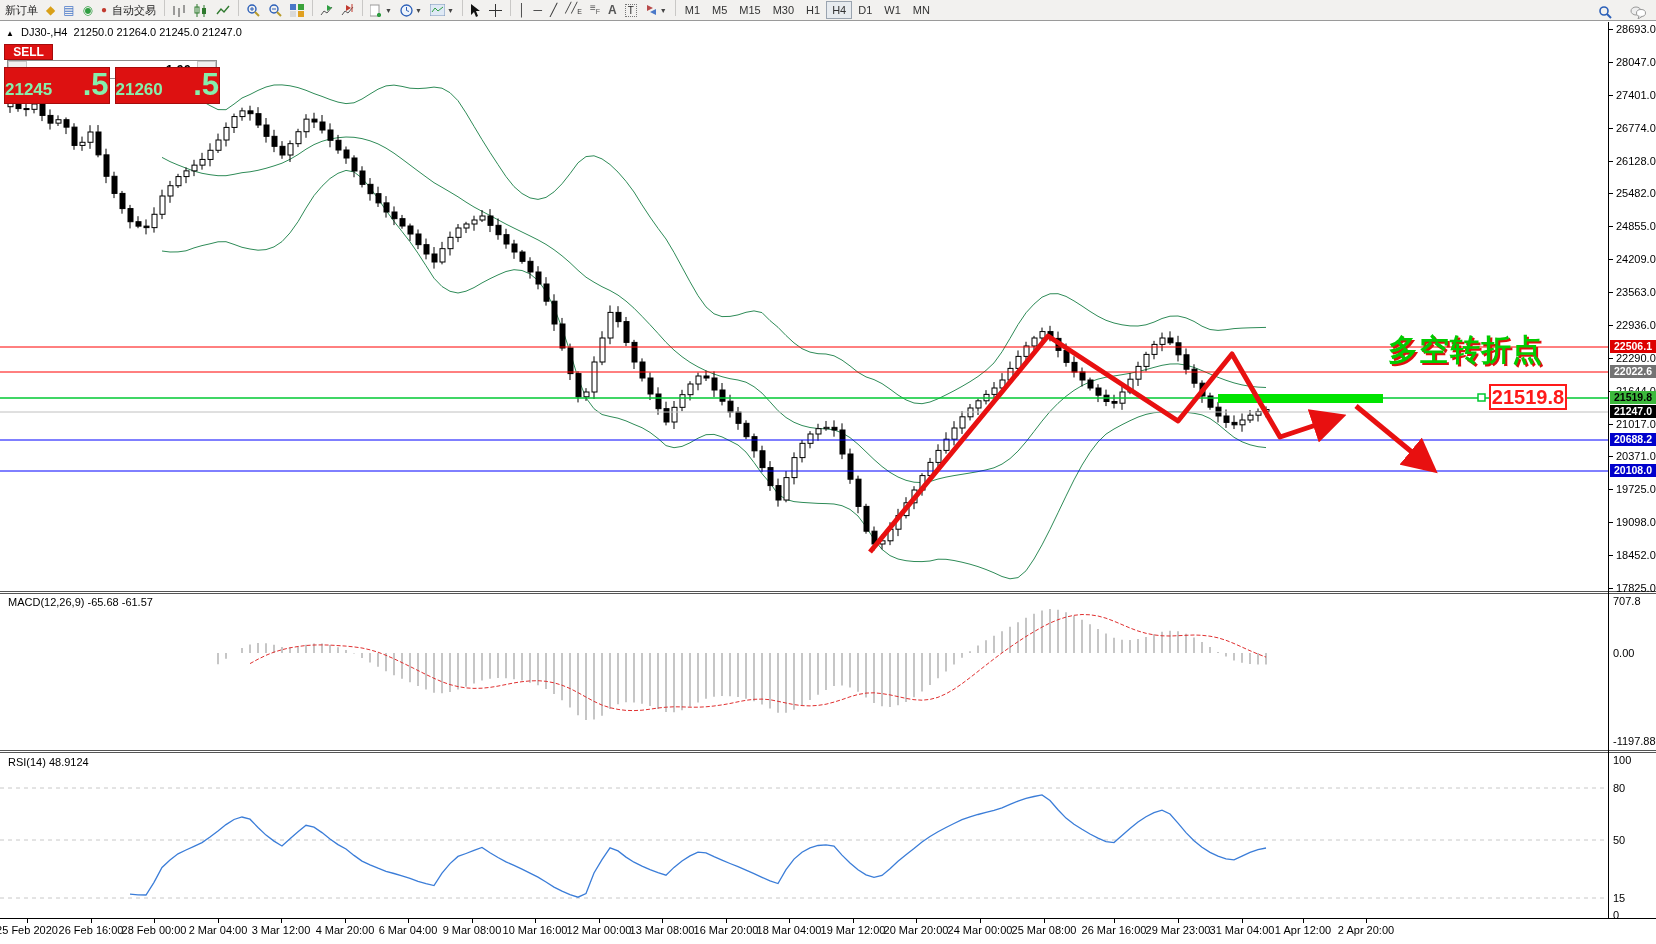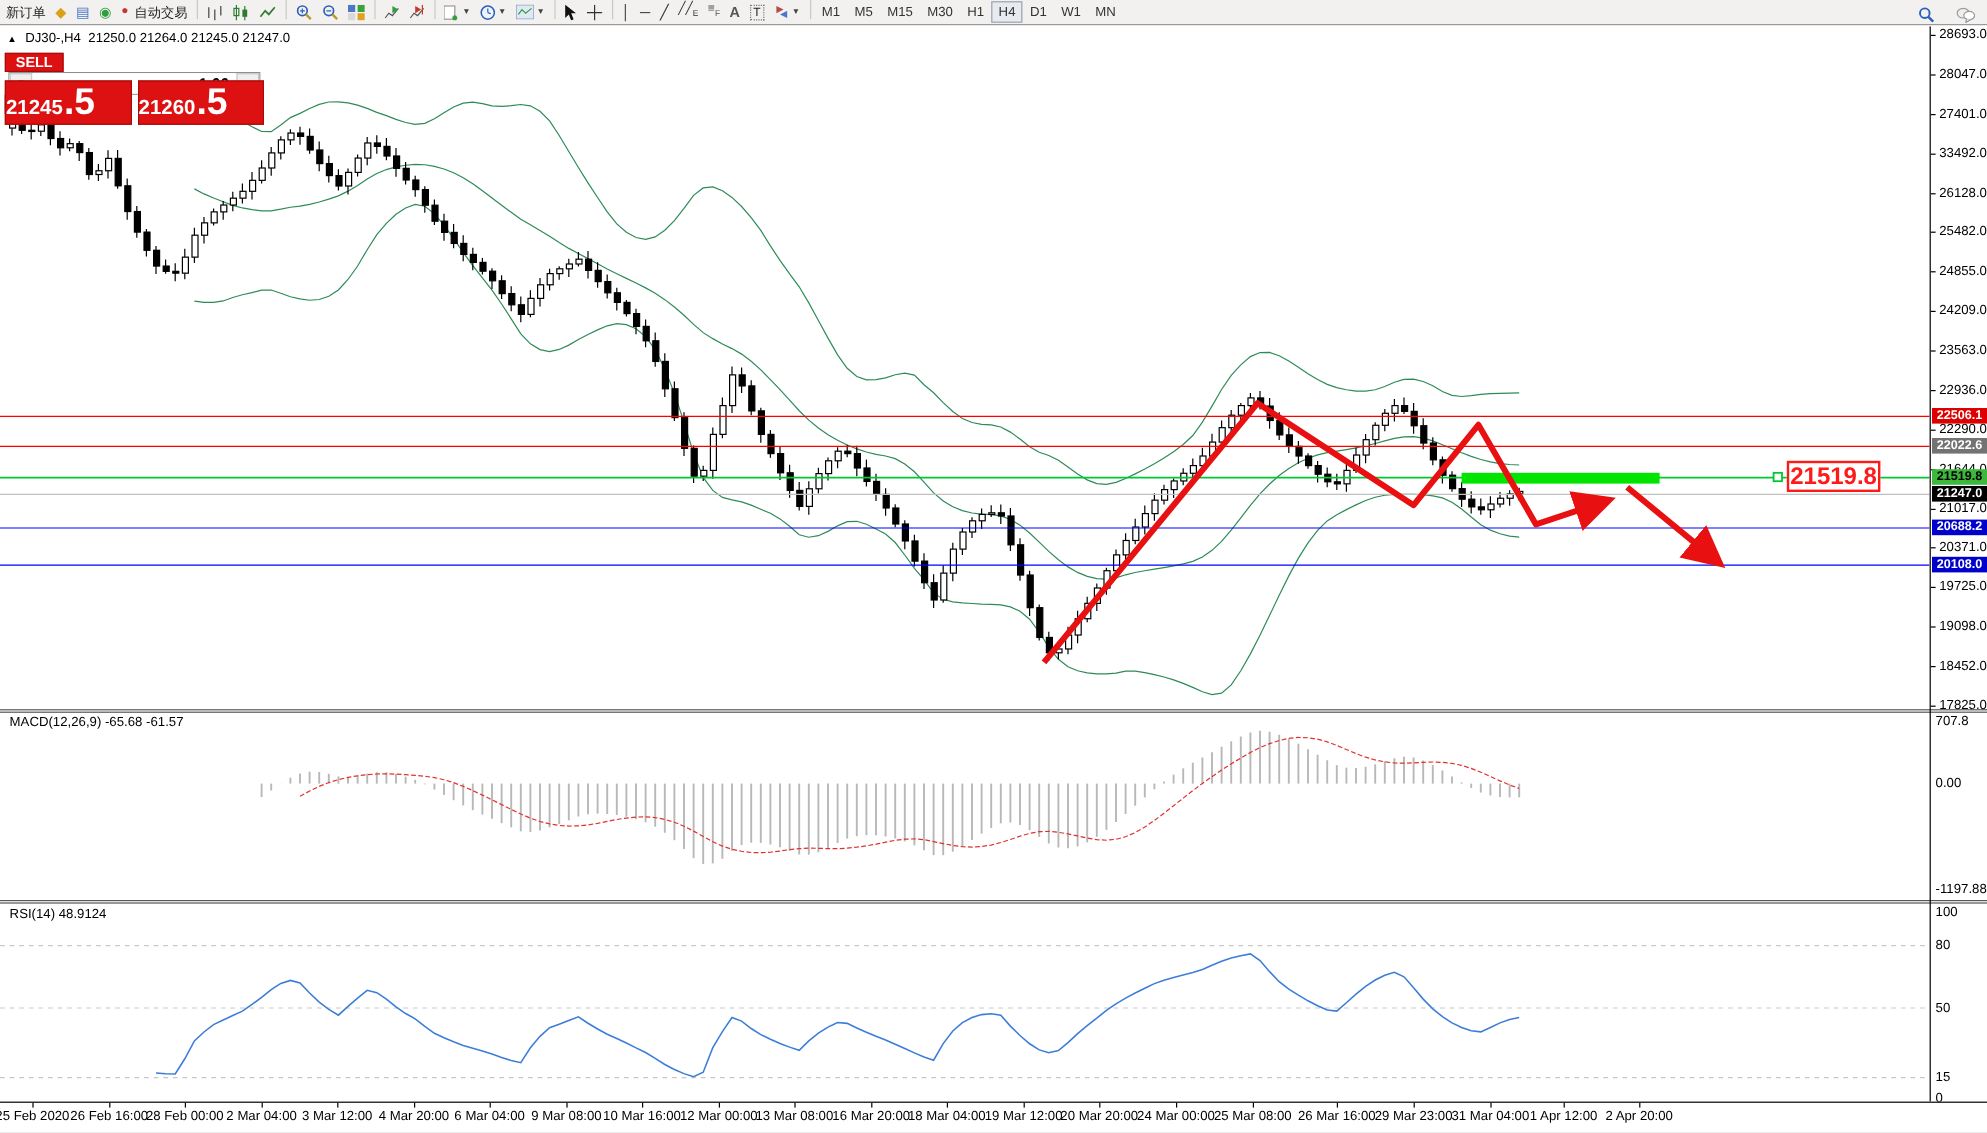--- a/index.html
+++ b/index.html
@@ -35,22 +35,22 @@
   #trade-panel{position:absolute;left:4px;top:44px;width:216px;z-index:6;font-weight:bold;}
   #tp-row1{display:flex;height:22px;flex-direction:column;}
   .tp-btn{background:#dd1111;color:#fff;font-size:12px;display:flex;align-items:center;justify-content:center;
           width:49px;border:1px solid #a50c0c;box-sizing:border-box;cursor:pointer;}
   #tp-spin{flex:1;margin:0 3px;display:flex;border:1px solid #8e8e8e;background:#fff;box-sizing:border-box;}
   .spin-btn{width:17px;background:#f0efee;border:1px solid #c5c5c5;color:#35589d;font-size:8px;
             display:flex;align-items:center;justify-content:center;cursor:pointer;}
   #tp-vol{flex:1;border:0;outline:0;text-align:right;font-size:13px;font-weight:bold;padding-right:6px;width:50px;
           font-family:"Liberation Sans",sans-serif;}
   #tp-row2{display:flex;margin-top:1px;height:37px;gap:5px;}
-  .tp-price{flex:1;background:#dd1111;color:#ffffff;border:1px solid #a50c0c;display:flex;align-items:baseline;
-            justify-content:flex-start;cursor:pointer;}
+  .tp-price{flex:1;background:#dd1111;color:#86efac;border:1px solid #a50c0c;display:flex;align-items:baseline;
+            justify-content:space-between;cursor:pointer;}
   .tp-price .main{font-size:17px;line-height:34px;}
   .tp-price .big{font-size:31px;line-height:34px;margin-left:1px;}
   
   #annotation{position:absolute;left:1388px;top:330px;font-size:30px;font-weight:bold;color:#00cc00;
               letter-spacing:1px;text-shadow:2px 2px 0 #e01010;z-index:4;white-space:nowrap;}
   #pivot-box{position:absolute;left:1489px;top:384px;width:78px;height:26px;background:#fff;border:2px solid #ff1a1a;
              box-sizing:border-box;color:#ff1a1a;font-size:20px;font-weight:bold;text-align:center;line-height:22px;z-index:4;}
   .ind-label{position:absolute;left:8px;font-size:11px;color:#000;z-index:3;}
   svg.panel{position:absolute;left:0;}
 </style>
@@ -783,37 +783,38 @@
       <line x1="1266" y1="653" x2="1266" y2="664.4398620259011" stroke="#b8b8b8" stroke-width="1.6"></line>
       <polyline points="250,663.6 258,659.2 266,655.3 274,652.1 282,649.7 290,647.8 298,646.5 306,645.5 314,645.0 322,644.9 330,645.1 338,645.6 346,646.1 354,646.9 362,648.0 370,649.8 378,652.2 386,655.3 394,658.8 402,662.6 410,666.5 418,670.5 426,674.5 434,678.3 442,681.8 450,684.6 458,686.6 466,687.9 474,688.4 482,688.2 490,687.4 498,686.1 506,684.5 514,682.9 522,681.7 530,680.9 538,680.7 546,681.3 554,682.8 562,685.2 570,688.5 578,692.6 586,697.1 594,701.4 602,705.1 610,707.7 618,709.4 626,710.4 634,710.6 642,710.2 650,709.2 658,708.0 666,707.2 674,706.8 682,706.9 690,707.2 698,707.2 706,706.8 714,706.0 722,704.9 730,703.5 738,701.8 746,700.3 754,699.3 762,699.1 770,699.7 778,701.3 786,703.0 794,704.6 802,705.6 810,705.9 818,705.4 826,704.2 834,702.1 842,699.6 850,696.8 858,694.5 866,693.1 874,692.8 882,693.6 890,694.9 898,696.6 906,698.4 914,699.7 922,700.2 930,699.4 938,697.3 946,693.8 954,689.2 962,683.7 970,677.7 978,671.4 986,665.1 994,658.9 1002,652.9 1010,647.2 1018,641.7 1026,636.5 1034,631.7 1042,627.1 1050,623.0 1058,619.7 1066,617.1 1074,615.3 1082,614.5 1090,614.8 1098,616.0 1106,618.2 1114,621.2 1122,624.6 1130,628.0 1138,631.0 1146,633.3 1154,634.9 1162,635.8 1170,636.0 1178,635.7 1186,635.3 1194,635.0 1202,635.3 1210,636.2 1218,637.8 1226,640.3 1234,643.5 1242,647.1 1250,650.7 1258,654.1 1266,657.1" fill="none" stroke="#e03030" stroke-width="1" stroke-dasharray="4 2"></polyline>
     </svg>
   <svg id="rsi-svg" class="panel" width="1608" height="164" viewBox="0 753 1608 164" style="top:753px;">
       <line x1="0" y1="788" x2="1608" y2="788" stroke="#c8c8c8" stroke-width="1" stroke-dasharray="4 4"></line>
       <line x1="0" y1="840" x2="1608" y2="840" stroke="#c8c8c8" stroke-width="1" stroke-dasharray="4 4"></line>
       <line x1="0" y1="898" x2="1608" y2="898" stroke="#c8c8c8" stroke-width="1" stroke-dasharray="4 4"></line>
       <polyline points="130,894.2 138,894.8 146,895.0 154,882.3 162,867.4 170,860.0 178,853.8 186,850.0 194,846.3 202,842.6 210,837.0 218,831.1 226,824.6 234,819.5 242,817.0 250,819.2 258,827.5 266,835.1 274,841.1 282,846.0 290,838.7 298,831.8 306,825.3 314,827.2 322,832.6 330,839.0 338,844.6 346,849.0 354,855.4 362,861.1 370,864.8 378,868.2 386,871.3 394,873.5 402,875.8 410,878.3 418,881.3 426,883.7 434,885.6 442,873.1 450,863.6 458,856.4 466,853.5 474,850.4 482,847.4 490,852.7 498,857.5 506,861.9 514,865.4 522,869.2 530,873.2 538,877.1 546,882.0 554,887.1 562,891.2 570,894.7 578,897.2 586,893.5 594,873.0 602,859.7 610,847.9 618,850.9 626,857.1 634,862.2 642,866.1 650,869.6 658,872.6 666,875.2 674,867.4 682,861.0 690,855.9 698,852.1 706,852.8 714,856.7 722,860.2 730,863.5 738,866.7 746,870.2 754,873.7 762,877.4 770,880.9 778,883.5 786,869.7 794,859.1 802,852.2 810,847.9 818,845.5 826,844.8 834,846.0 842,855.1 850,862.9 858,869.8 866,874.9 874,877.3 882,875.5 890,868.8 898,861.3 906,854.7 914,848.5 922,842.0 930,836.5 938,831.8 946,827.5 954,823.5 962,819.7 970,816.8 978,814.5 986,812.4 994,810.4 1002,807.9 1010,804.4 1018,801.1 1026,798.4 1034,796.5 1042,794.9 1050,800.5 1058,809.7 1066,818.1 1074,824.3 1082,829.3 1090,834.0 1098,838.1 1106,841.7 1114,842.6 1122,835.6 1130,828.4 1138,822.0 1146,816.7 1154,812.7 1162,810.2 1170,814.0 1178,823.1 1186,832.6 1194,840.7 1202,847.2 1210,852.4 1218,856.2 1226,858.9 1234,859.9 1242,856.2 1250,852.4 1258,849.6 1266,848.0" fill="none" stroke="#3b7dd8" stroke-width="1.3"></polyline>
     </svg>
 
+  <div id="annotation">多空转折点</div>
   <div id="pivot-box">21519.8</div>
 
   <div class="ind-label" style="top:596px;">MACD(12,26,9) -65.68 -61.57</div>
   <div class="ind-label" style="top:756px;">RSI(14) 48.9124</div>
 
   <div class="splitter" style="top:591px;"></div>
   <div class="splitter" style="top:750px;"></div>
   <div id="axis-vline"></div>
   <div id="price-axis">
       <div style="position: absolute; left: 1609px; top: 29px; width: 4px; height: 1px; background: rgb(0, 0, 0);"></div>
       <div class="tick-label" style="position: absolute; left: 1616px; top: 23px;">28693.0</div>
       <div style="position: absolute; left: 1609px; top: 61.88px; width: 4px; height: 1px; background: rgb(0, 0, 0);"></div>
       <div class="tick-label" style="position: absolute; left: 1616px; top: 55.88px;">28047.0</div>
       <div style="position: absolute; left: 1609px; top: 94.76px; width: 4px; height: 1px; background: rgb(0, 0, 0);"></div>
       <div class="tick-label" style="position: absolute; left: 1616px; top: 88.76px;">27401.0</div>
       <div style="position: absolute; left: 1609px; top: 127.64px; width: 4px; height: 1px; background: rgb(0, 0, 0);"></div>
-      <div class="tick-label" style="position: absolute; left: 1616px; top: 121.64px;">33492.0</div>
+      <div class="tick-label" style="position: absolute; left: 1616px; top: 121.64px;">26774.0</div>
       <div style="position: absolute; left: 1609px; top: 160.52px; width: 4px; height: 1px; background: rgb(0, 0, 0);"></div>
       <div class="tick-label" style="position: absolute; left: 1616px; top: 154.52px;">26128.0</div>
       <div style="position: absolute; left: 1609px; top: 193.4px; width: 4px; height: 1px; background: rgb(0, 0, 0);"></div>
       <div class="tick-label" style="position: absolute; left: 1616px; top: 187.4px;">25482.0</div>
       <div style="position: absolute; left: 1609px; top: 226.28px; width: 4px; height: 1px; background: rgb(0, 0, 0);"></div>
       <div class="tick-label" style="position: absolute; left: 1616px; top: 220.28px;">24855.0</div>
       <div style="position: absolute; left: 1609px; top: 259.16px; width: 4px; height: 1px; background: rgb(0, 0, 0);"></div>
       <div class="tick-label" style="position: absolute; left: 1616px; top: 253.16px;">24209.0</div>
       <div style="position: absolute; left: 1609px; top: 292.04px; width: 4px; height: 1px; background: rgb(0, 0, 0);"></div>
       <div class="tick-label" style="position: absolute; left: 1616px; top: 286.04px;">23563.0</div>

